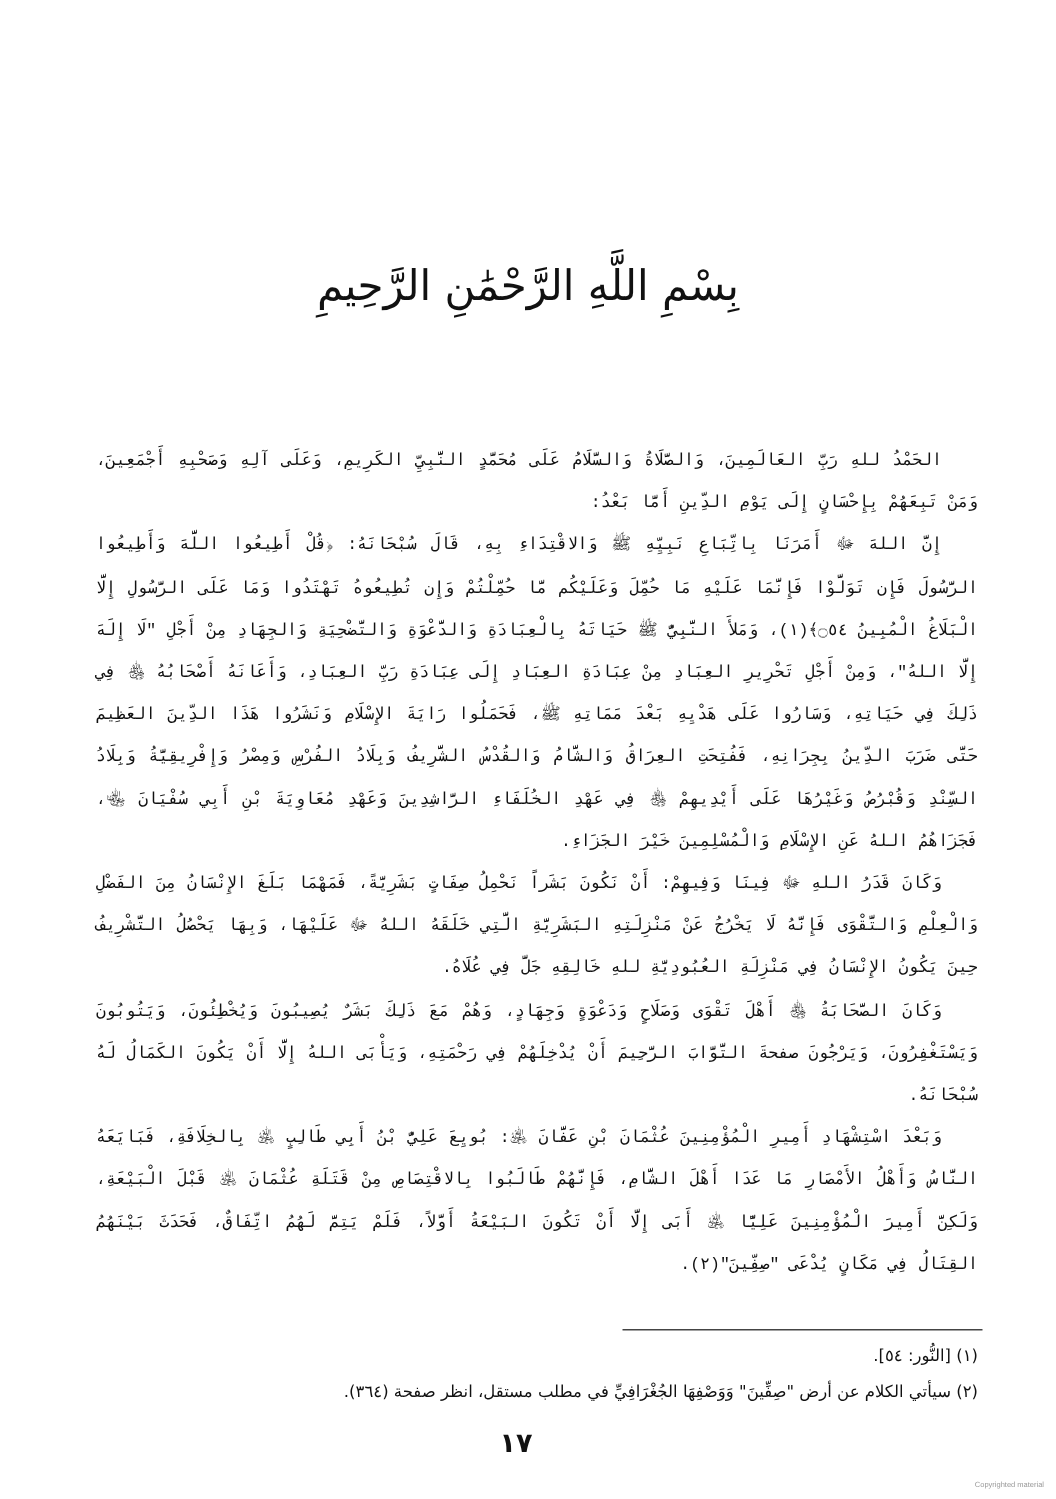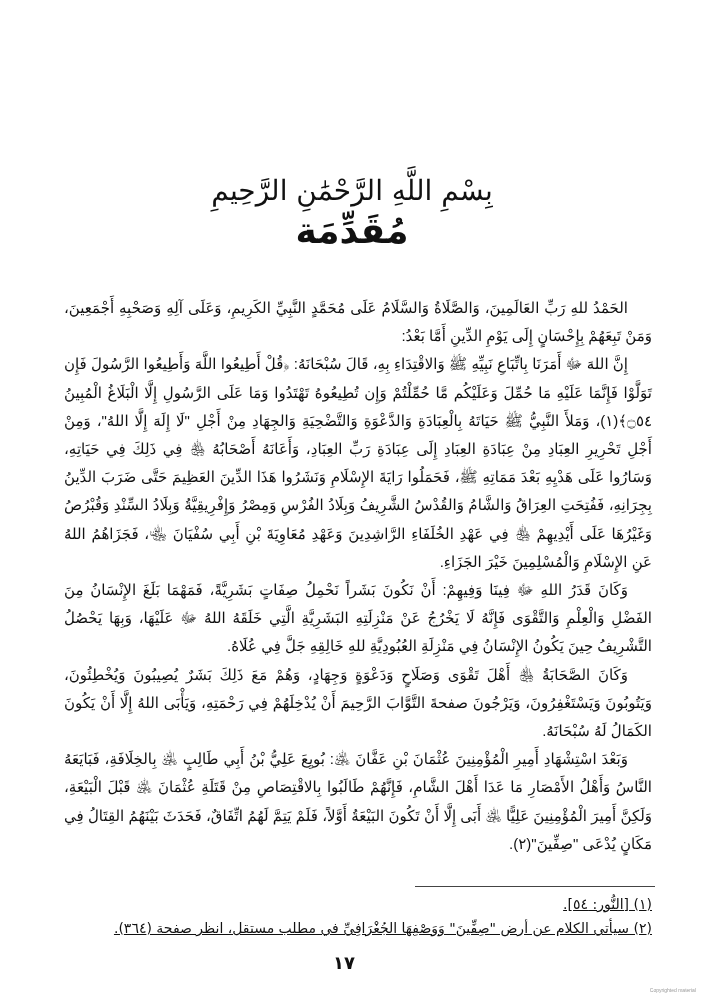--- a/index.html
+++ b/index.html
@@ -42,22 +42,22 @@
       font-size: 36px;
       font-weight: bold;
     }
     .body-text {
       position: absolute;
       top: 294px;
       left: 64px;
       width: 588px;
       direction: rtl;
       text-align: justify;
-      font-family: Liberation Sans, sans-serif;
-      font-size: 15px;
+      font-family: Liberation Mono, monospace;
+      font-size: 11px;
       line-height: 28.2px;
     }
     .body-text p {
       margin: 0;
       text-indent: 24px;
     }
     .body-text p.first {
       text-indent: 24px;
     }
     .footnote-rule {
@@ -68,23 +68,22 @@
       height: 1px;
       background: #444444;
     }
     .footnotes {
       position: absolute;
       top: 892px;
       left: 64px;
       width: 588px;
       direction: rtl;
       font-family: "DejaVu Sans", sans-serif;
-      font-size: 14px;
+      font-size: 11px;
       line-height: 24px;
-      text-decoration: underline;
     }
     .footnotes div { margin: 0; }
     .page-number {
       position: absolute;
       top: 952px;
       left: 0; right: 16px;
       text-align: center;
       font-family: "DejaVu Sans", sans-serif;
       font-size: 18px;
       font-weight: bold;
@@ -97,21 +96,20 @@
       font-family: "Liberation Sans", sans-serif;
       font-size: 5px;
       color: #9a9a9a;
     }
   </style>
 </head>
 <body>
 
 <div class="page">
   <div class="basmala">بِسْمِ اللَّهِ الرَّحْمَٰنِ الرَّحِيمِ</div>
-  <div class="heading">مُقَدِّمَة</div>
 
   <div class="body-text">
     <p class="first">الحَمْدُ للهِ رَبِّ العَالَمِينَ، وَالصَّلَاةُ وَالسَّلَامُ عَلَى مُحَمَّدٍ النَّبِيِّ الكَرِيمِ، وَعَلَى آلِهِ وَصَحْبِهِ أَجْمَعِينَ، وَمَنْ تَبِعَهُمْ بِإِحْسَانٍ إِلَى يَوْمِ الدِّينِ أَمَّا بَعْدُ:</p>
     <p>إِنَّ اللهَ ﷻ أَمَرَنَا بِاتِّبَاعِ نَبِيِّهِ ﷺ وَالاقْتِدَاءِ بِهِ، قَالَ سُبْحَانَهُ: ﴿قُلْ أَطِيعُوا اللَّهَ وَأَطِيعُوا الرَّسُولَ فَإِن تَوَلَّوْا فَإِنَّمَا عَلَيْهِ مَا حُمِّلَ وَعَلَيْكُم مَّا حُمِّلْتُمْ وَإِن تُطِيعُوهُ تَهْتَدُوا وَمَا عَلَى الرَّسُولِ إِلَّا الْبَلَاغُ الْمُبِينُ ۝٥٤﴾(١)، وَمَلأَ النَّبِيُّ ﷺ حَيَاتَهُ بِالْعِبَادَةِ وَالدَّعْوَةِ وَالتَّضْحِيَةِ وَالجِهَادِ مِنْ أَجْلِ "لَا إِلَهَ إِلَّا اللهُ"، وَمِنْ أَجْلِ تَحْرِيرِ العِبَادِ مِنْ عِبَادَةِ العِبَادِ إِلَى عِبَادَةِ رَبِّ العِبَادِ، وَأَعَانَهُ أَصْحَابُهُ ﵃ فِي ذَلِكَ فِي حَيَاتِهِ، وَسَارُوا عَلَى هَدْيِهِ بَعْدَ مَمَاتِهِ ﷺ، فَحَمَلُوا رَايَةَ الإِسْلَامِ وَنَشَرُوا هَذَا الدِّينَ العَظِيمَ حَتَّى ضَرَبَ الدِّينُ بِجِرَانِهِ، فَفُتِحَتِ العِرَاقُ وَالشَّامُ وَالقُدْسُ الشَّرِيفُ وَبِلَادُ الفُرْسِ وَمِصْرُ وَإِفْرِيقِيَّةُ وَبِلَادُ السِّنْدِ وَقُبْرُصُ وَغَيْرُهَا عَلَى أَيْدِيهِمْ ﵃ فِي عَهْدِ الخُلَفَاءِ الرَّاشِدِينَ وَعَهْدِ مُعَاوِيَةَ بْنِ أَبِي سُفْيَانَ ﵄، فَجَزَاهُمُ اللهُ عَنِ الإِسْلَامِ وَالْمُسْلِمِينَ خَيْرَ الجَزَاءِ.</p>
     <p>وَكَانَ قَدَرُ اللهِ ﷻ فِينَا وَفِيهِمْ: أَنْ نَكُونَ بَشَراً نَحْمِلُ صِفَاتٍ بَشَرِيَّةً، فَمَهْمَا بَلَغَ الإِنْسَانُ مِنَ الفَضْلِ وَالْعِلْمِ وَالتَّقْوَى فَإِنَّهُ لَا يَخْرُجُ عَنْ مَنْزِلَتِهِ البَشَرِيَّةِ الَّتِي خَلَقَهُ اللهُ ﷻ عَلَيْهَا، وَبِهَا يَحْصُلُ التَّشْرِيفُ حِينَ يَكُونُ الإِنْسَانُ فِي مَنْزِلَةِ العُبُودِيَّةِ للهِ خَالِقِهِ جَلَّ فِي عُلَاهُ.</p>
     <p>وَكَانَ الصَّحَابَةُ ﵃ أَهْلَ تَقْوَى وَصَلَاحٍ وَدَعْوَةٍ وَجِهَادٍ، وَهُمْ مَعَ ذَلِكَ بَشَرٌ يُصِيبُونَ وَيُخْطِئُونَ، وَيَتُوبُونَ وَيَسْتَغْفِرُونَ، وَيَرْجُونَ صفحةَ التَّوَّابَ الرَّحِيمَ أَنْ يُدْخِلَهُمْ فِي رَحْمَتِهِ، وَيَأْبَى اللهُ إِلَّا أَنْ يَكُونَ الكَمَالُ لَهُ سُبْحَانَهُ.</p>
     <p>وَبَعْدَ اسْتِشْهَادِ أَمِيرِ الْمُؤْمِنِينَ عُثْمَانَ بْنِ عَفَّانَ ﵁: بُويِعَ عَلِيُّ بْنُ أَبِي طَالِبٍ ﵁ بِالخِلَافَةِ، فَبَايَعَهُ النَّاسُ وَأَهْلُ الأَمْصَارِ مَا عَدَا أَهْلَ الشَّامِ، فَإِنَّهُمْ طَالَبُوا بِالاقْتِصَاصِ مِنْ قَتَلَةِ عُثْمَانَ ﵁ قَبْلَ الْبَيْعَةِ، وَلَكِنَّ أَمِيرَ الْمُؤْمِنِينَ عَلِيًّا ﵁ أَبَى إِلَّا أَنْ تَكُونَ البَيْعَةُ أَوَّلاً، فَلَمْ يَتِمَّ لَهُمُ اتِّفَاقٌ، فَحَدَثَ بَيْنَهُمُ القِتَالُ فِي مَكَانٍ يُدْعَى "صِفِّينَ"(٢).</p>
   </div>
 
   <div class="footnote-rule"></div>

